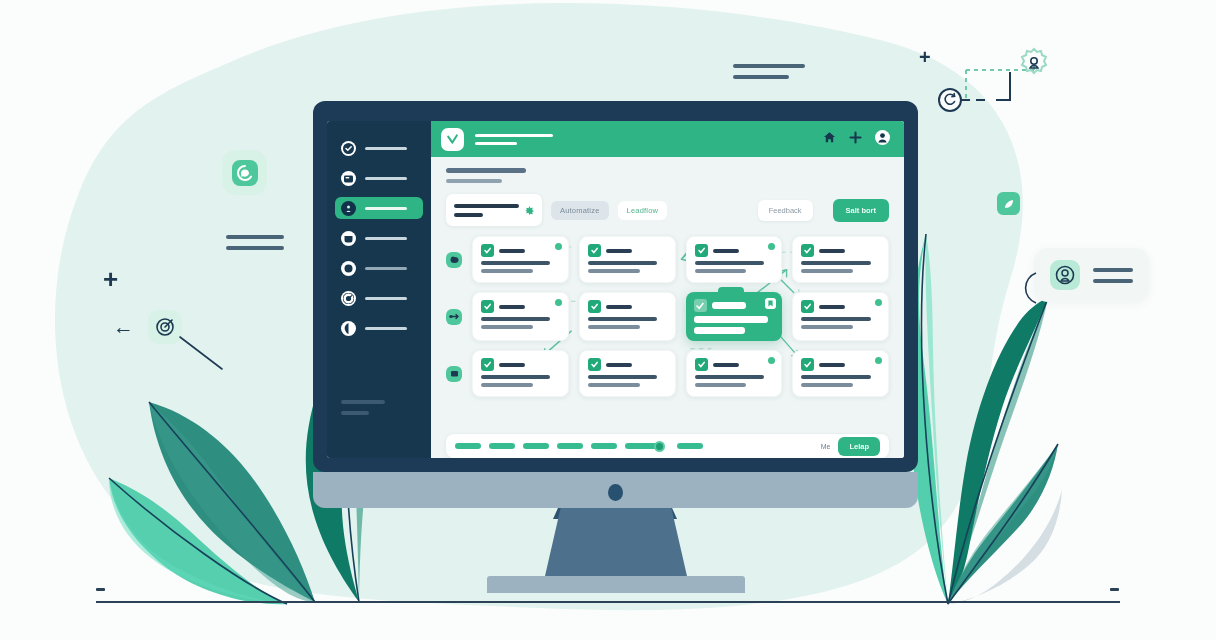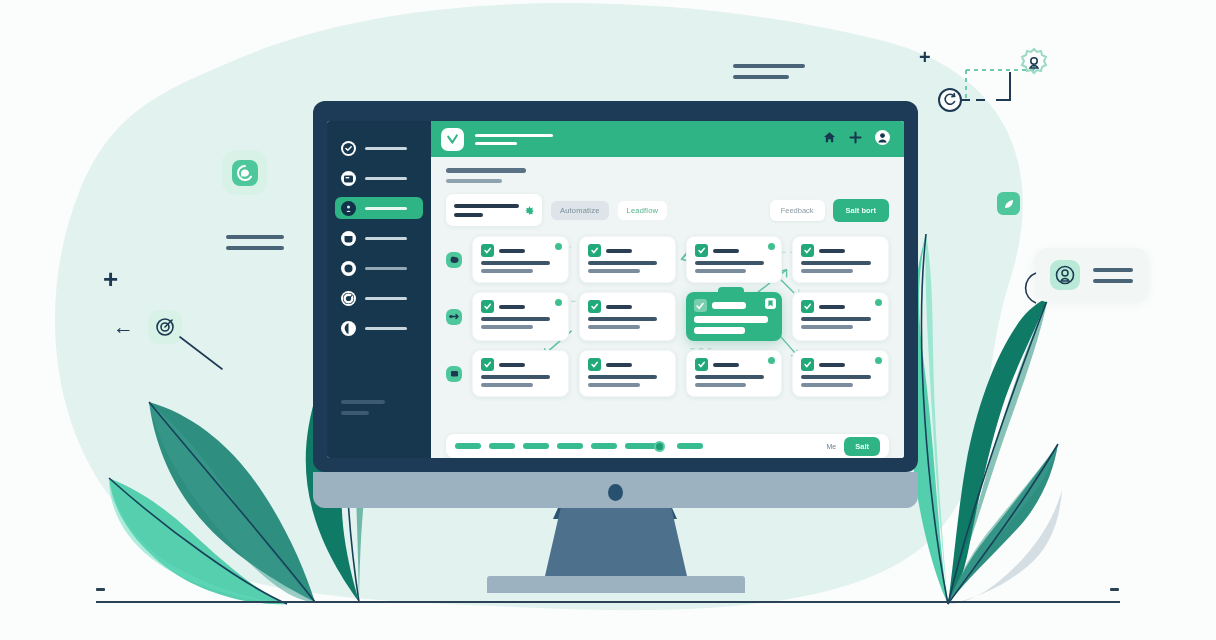--- a/index.html
+++ b/index.html
@@ -104,21 +104,21 @@
   .sb-lines { flex: 1; display: flex; flex-direction: column; gap: 5px; }
   .sb-line { height: 4px; border-radius: 2px; background: #26394d; }
 
   .chip {
     font-size: 7.5px; border-radius: 6px; padding: 5px 9px;
     letter-spacing: .2px; white-space: nowrap;
   }
   .chip.grey  { background: #dde5ea; color: #7b8c99; }
   .chip.ghost { background: #fff; color: #54b48c; }
 
-  #actions-right { margin-left: auto; display: flex; align-items: center; gap: 8px; }
+  #actions-right { margin-left: auto; display: flex; align-items: center; gap: 20px; }
   .btn {
     font-size: 7.5px; border-radius: 6px; padding: 6px 11px;
     white-space: nowrap;
   }
   .btn.secondary { background: #fff; color: #8d9aa4; box-shadow: 0 1px 3px rgba(40,80,80,.07); }
   .btn.primary   { background: #2fb585; color: #eafff6; font-weight: 600; padding: 7px 13px; }
 
   
   #board { flex: 1; position: relative; padding: 10px 15px 0 15px; min-height: 0; }
   #board-grid {
@@ -705,21 +705,21 @@
           <span class="pill" style="width:26px;"></span>
           <span class="pill" style="width:26px;"></span>
           <span class="pill" style="width:26px;"></span>
           <span class="pill" style="width:26px;"></span>
           <span id="slider-wrap">
             <span class="pill" style="width:34px;"></span>
             <span id="slider-knob"></span>
           </span>
           <span class="pill" style="width:26px; margin-left:4px;"></span>
           <span id="bb-label">Me</span>
-          <span id="bb-btn">Salt</span>
+          <span id="bb-btn">Lelap</span>
         </div>
 
       </div>
     </div>
   </div>
 
   <div id="chin" class="abs"></div>
   <div id="cam" class="abs"></div>
   <div id="neck-top" class="abs"></div>
   <div id="neck" class="abs"></div>

